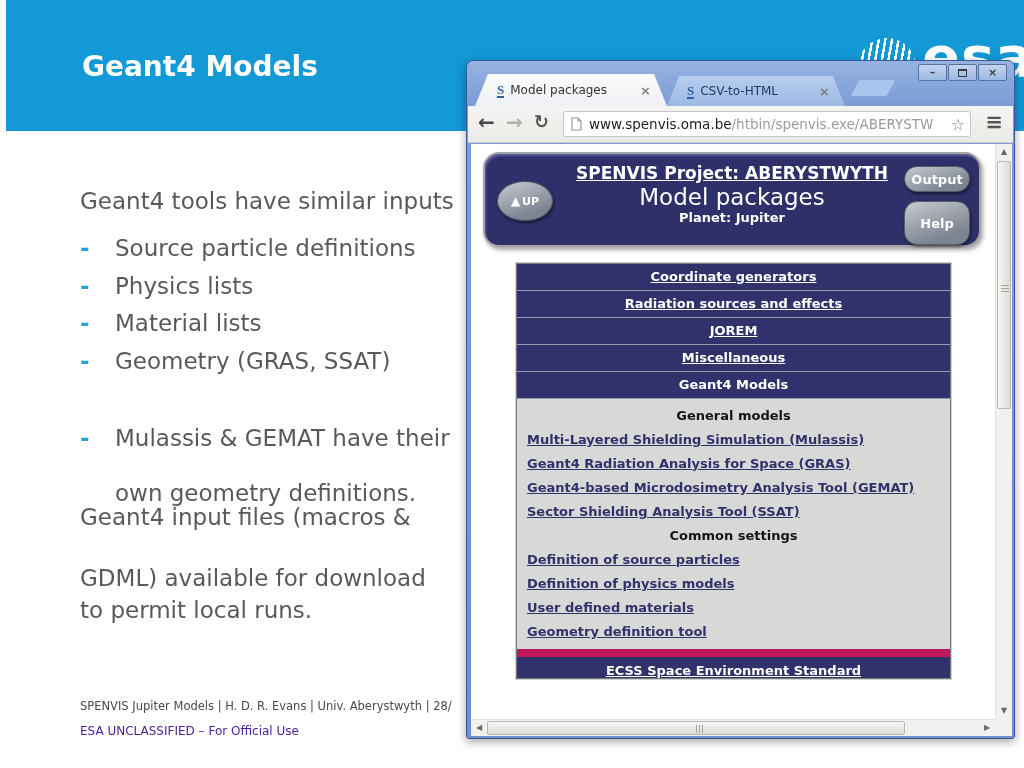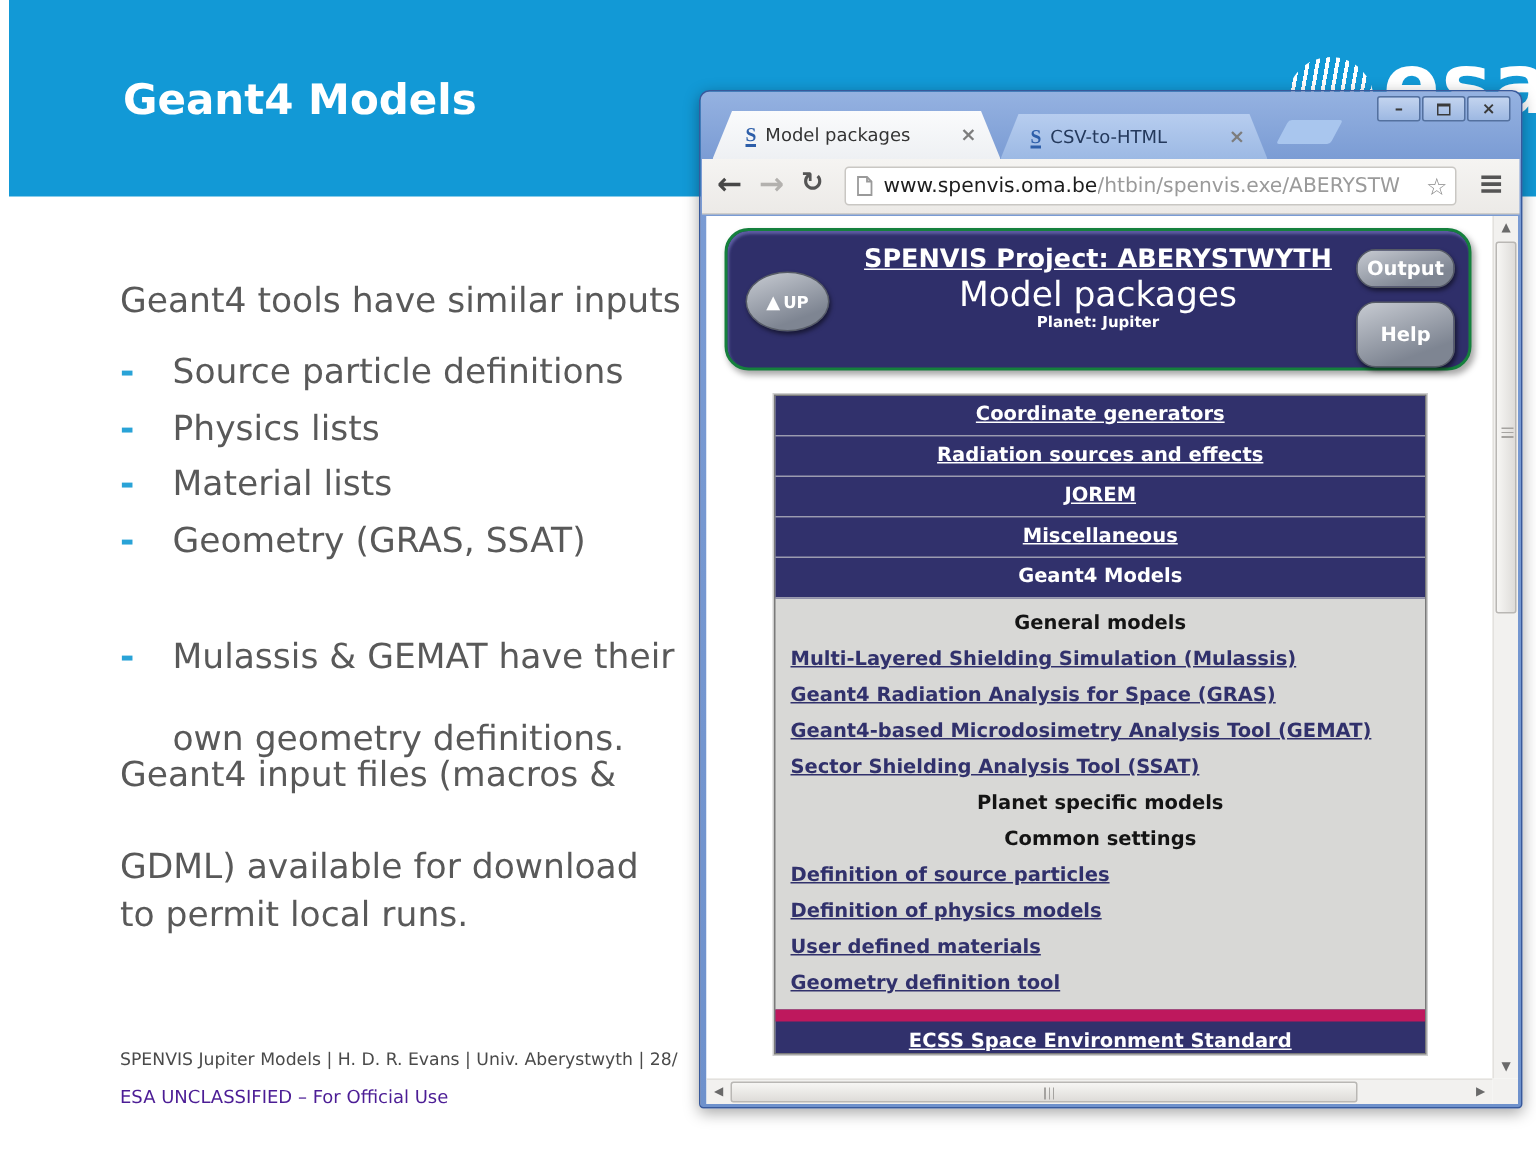--- a/index.html
+++ b/index.html
@@ -81,25 +81,25 @@
   .hsb { position:absolute; left:0; bottom:0; width:524px; height:17px; background:#f2f1ef; border-top:1px solid #e3e1de; }
   .hsb .arr { position:absolute; top:0; width:14px; height:16px; font-size:8px; color:#6a6a6a; text-align:center; line-height:16px; }
   .hsb-thumb { position:absolute; left:16px; top:1px; width:418px; height:14px;
     background:linear-gradient(#f7f6f4,#dedcd9); border:1px solid #b9b7b4; border-radius:2px; }
   .hsb-grip { position:absolute; top:3px; left:50%; width:7px; height:8px;
     background:repeating-linear-gradient(90deg,#a5a3a0 0 1px, transparent 1px 3px); }
   .corner { position:absolute; right:0; bottom:0; width:17px; height:17px; background:#f2f1ef; }
 
   
   .sp-panel { position:absolute; left:12px; top:8px; width:498px; height:95px;
-    background:#2f2f6a; border:2px solid #15803d; border-radius:16px; color:#fff; text-align:center;
+    background:#2f2f6a; border:2px solid #a3a3a3; border-radius:16px; color:#fff; text-align:center;
     box-shadow:2px 3px 4px rgba(0,0,0,.35), inset 1px 2px 2px rgba(150,150,230,.45); }
   .sp-line1 { margin-top:9px; font-size:17px; font-weight:bold; text-decoration:underline; }
   .sp-line2 { font-size:23px; margin-top:1px; }
-  .sp-line3 { font-size:10px; font-weight:bold; }
+  .sp-line3 { font-size:13px; font-weight:bold; }
   .oval-btn { position:absolute; display:flex; align-items:center; justify-content:center;
     color:#fff; font-weight:bold; border:1px solid #565b66;
     background:linear-gradient(160deg,#c7cbd2,#7e8592 75%); box-shadow:1px 2px 3px rgba(0,0,0,.5); }
   .btn-up { left:12px; top:27px; width:56px; height:40px; border-radius:50%; font-size:11px; gap:2px; }
   .btn-up .tri { font-size:12px; }
   .btn-output { right:9px; top:12px; width:66px; height:26px; border-radius:13px; font-size:13px; }
   .btn-help { right:9px; top:47px; width:66px; height:44px; border-radius:13px; font-size:13px; }
 
   .menu-table { position:absolute; left:45px; top:119px; width:435px;
     border:1px solid #7a7a7a; box-shadow:0 0 0 1px #cfcfcf; background:#d8d8d6; }
@@ -221,21 +221,20 @@
         <div class="m-row"><a class="m-link">JOREM</a></div>
         <div class="m-row"><a class="m-link">Miscellaneous</a></div>
         <div class="m-row"><span class="m-current">Geant4 Models</span></div>
 
         <div class="g-section">
           <div class="g-row g-head">General models</div>
           <div class="g-row g-link"><a>Multi-Layered Shielding Simulation (Mulassis)</a></div>
           <div class="g-row g-link"><a>Geant4 Radiation Analysis for Space (GRAS)</a></div>
           <div class="g-row g-link"><a>Geant4-based Microdosimetry Analysis Tool (GEMAT)</a></div>
           <div class="g-row g-link"><a>Sector Shielding Analysis Tool (SSAT)</a></div>
-          <div class="g-row g-head">Planet specific models</div>
           <div class="g-row g-head">Common settings</div>
           <div class="g-row g-link"><a>Definition of source particles</a></div>
           <div class="g-row g-link"><a>Definition of physics models</a></div>
           <div class="g-row g-link"><a>User defined materials</a></div>
           <div class="g-row g-link"><a>Geometry definition tool</a></div>
         </div>
 
         <div class="m-ecss"><a class="m-link">ECSS Space Environment Standard</a></div>
       </div>
     </div>

